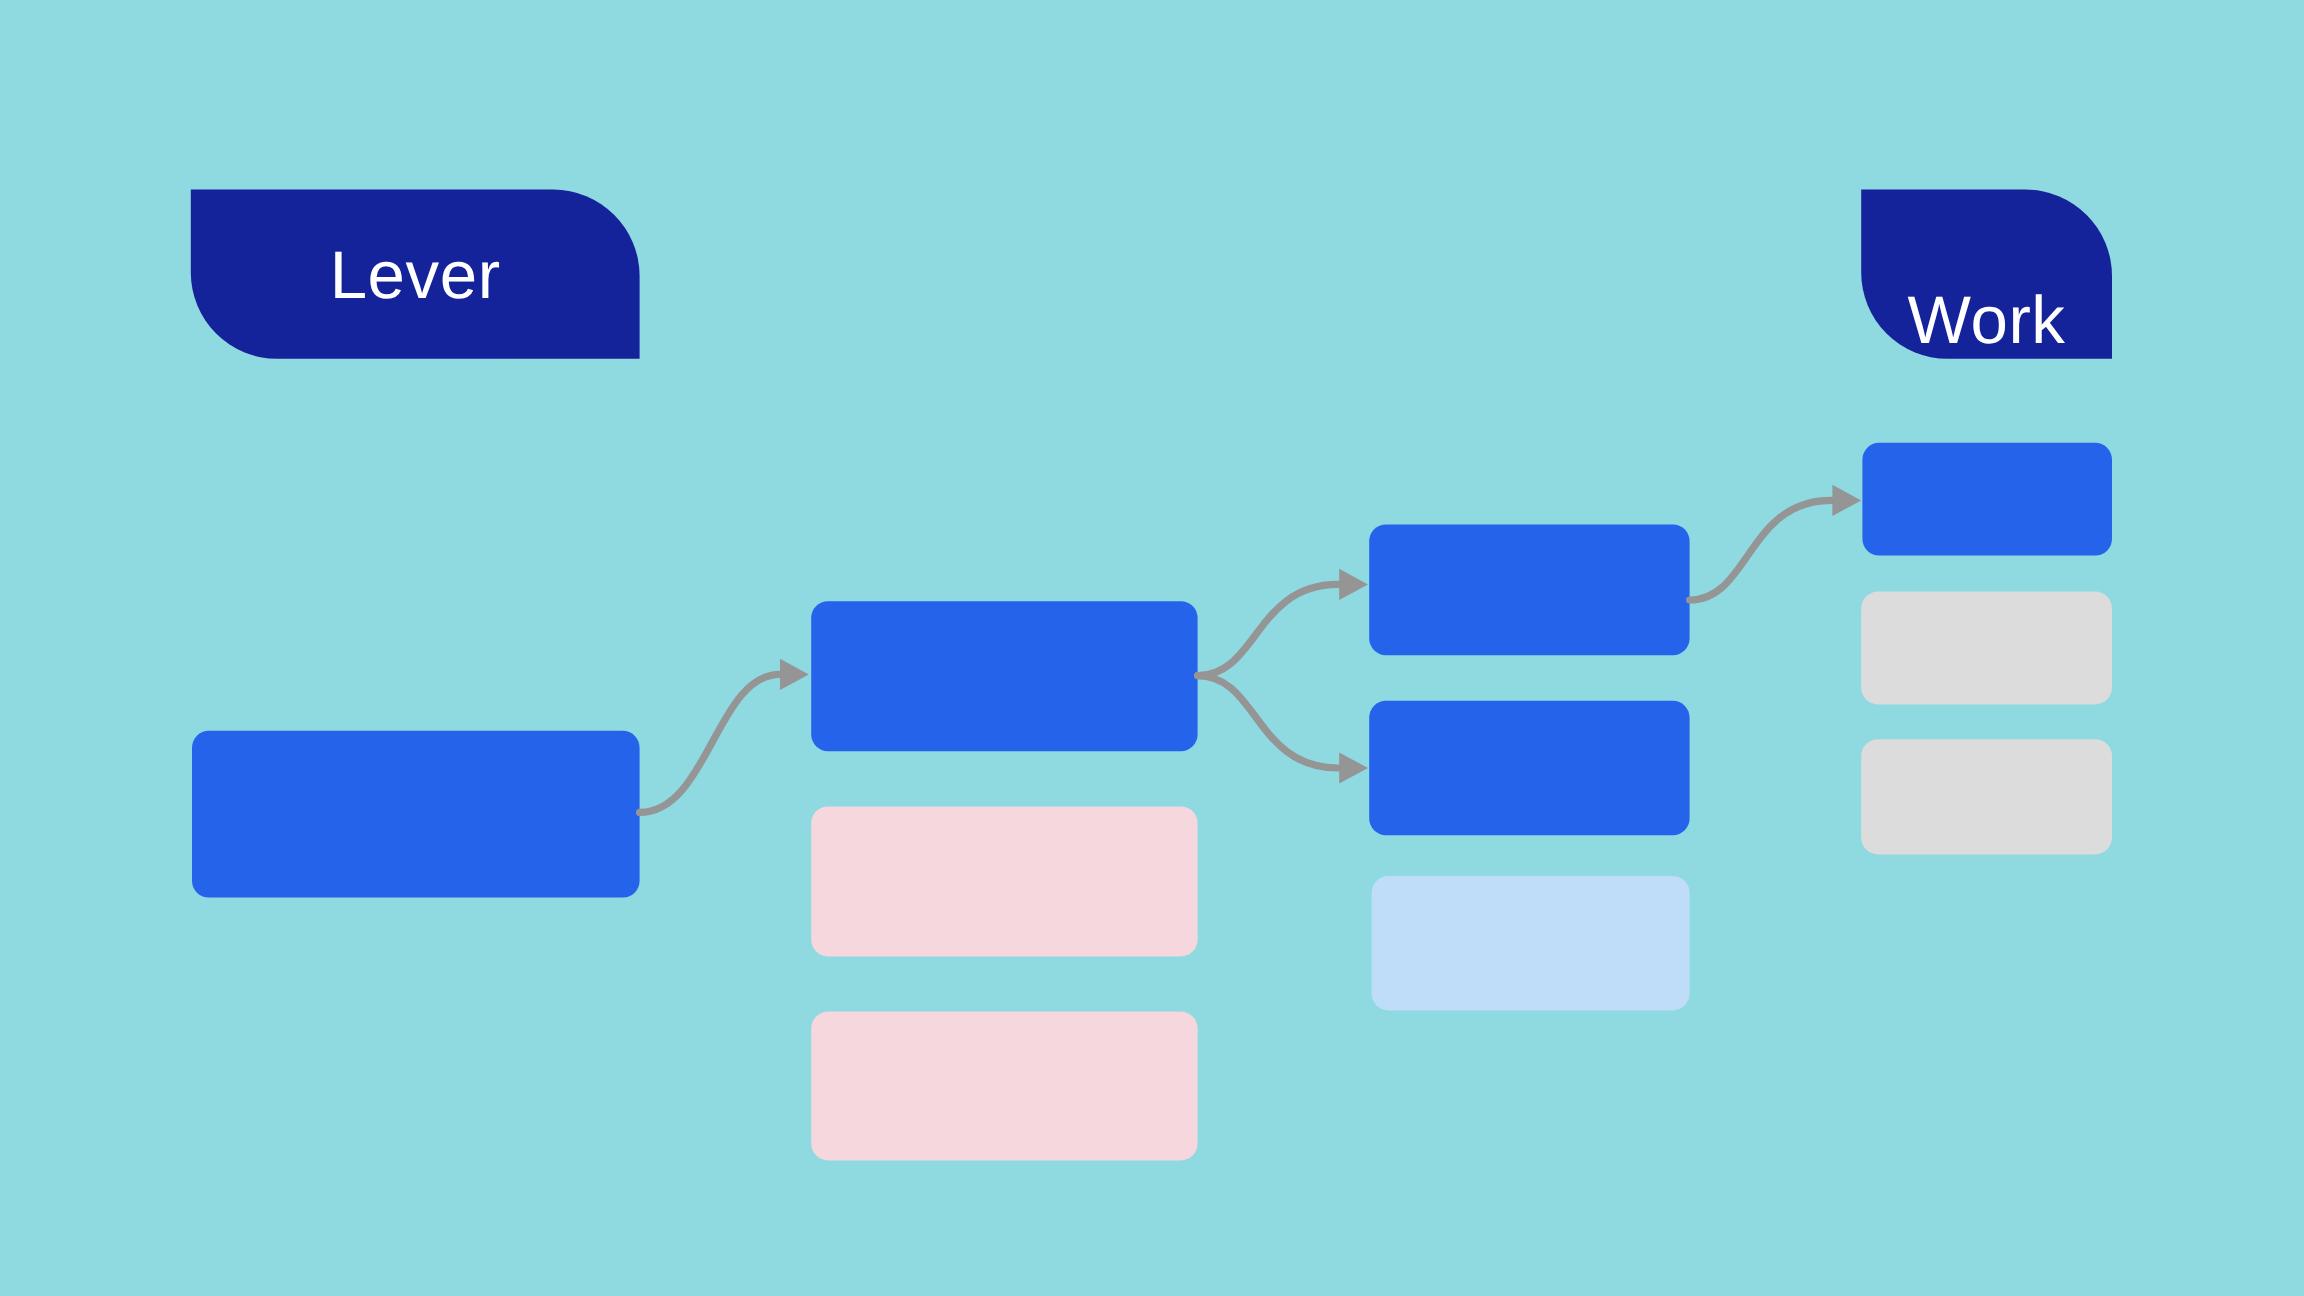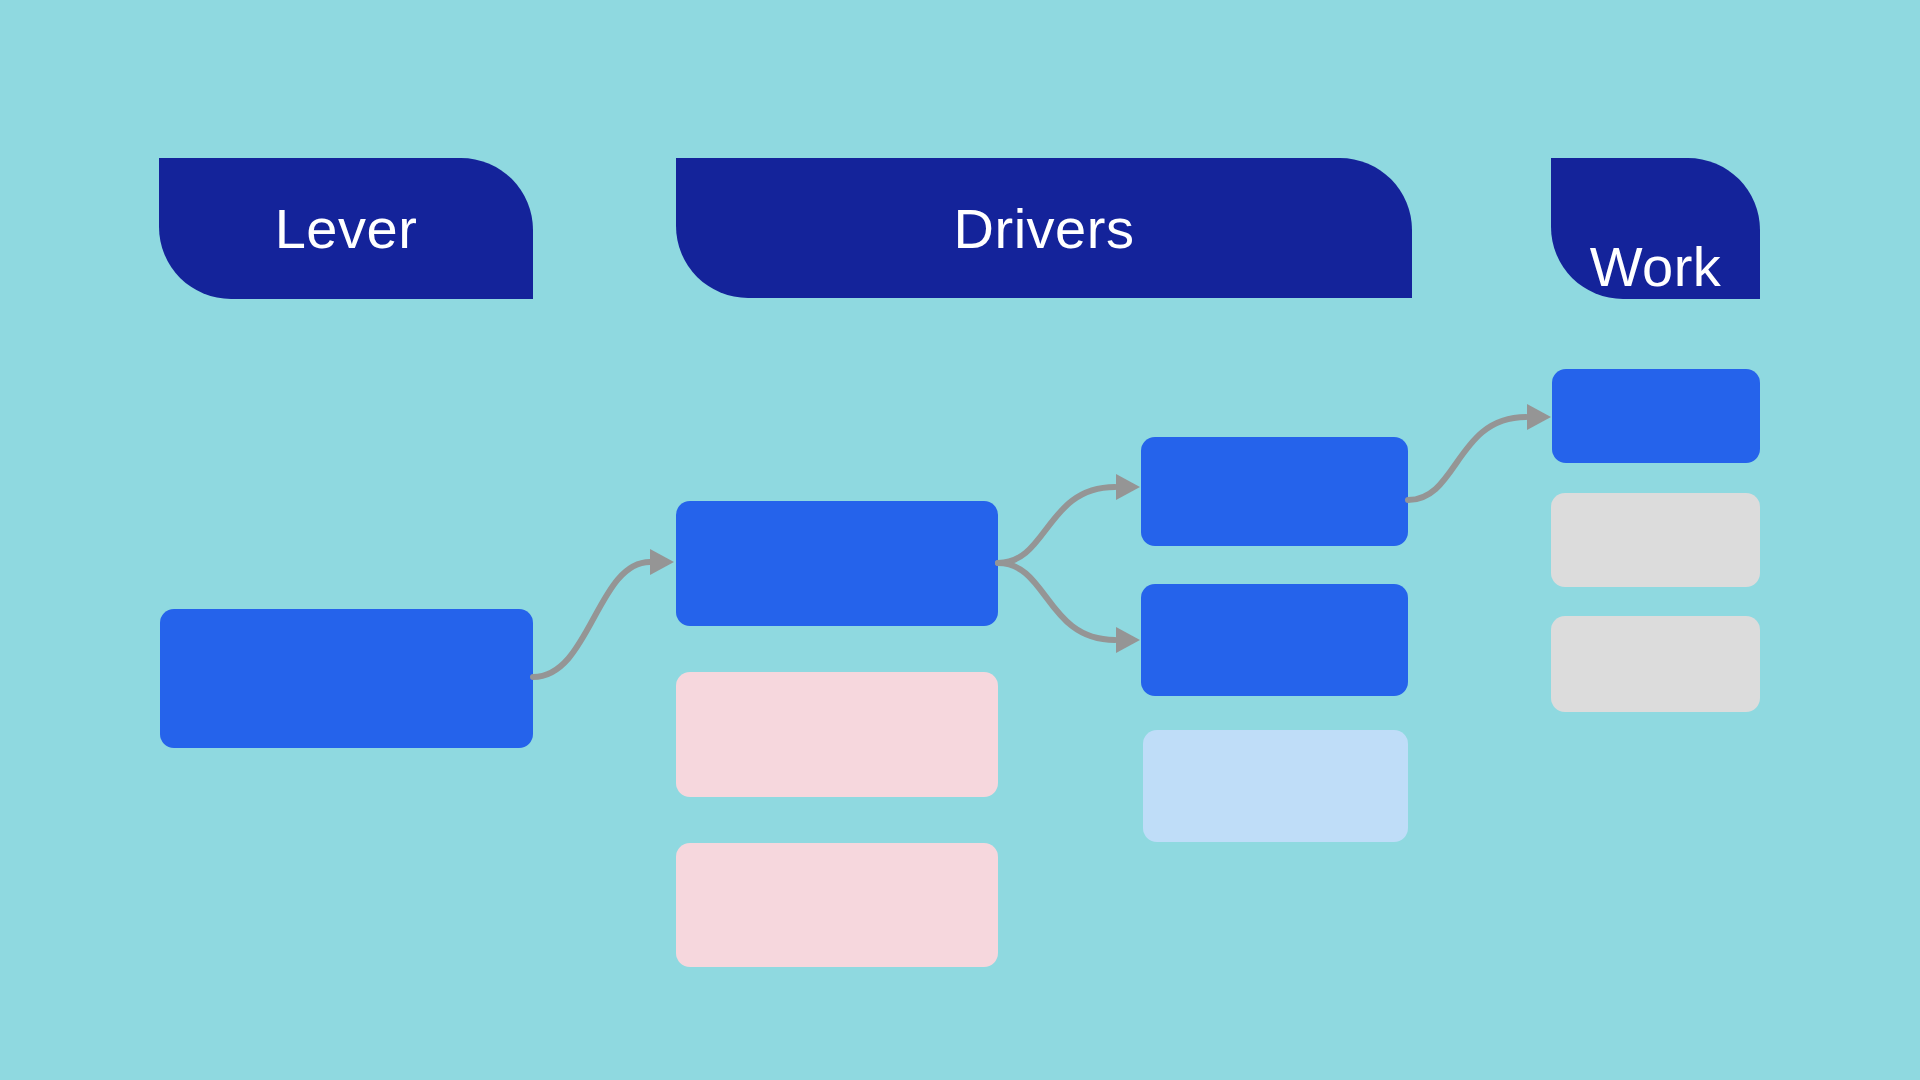--- a/index.html
+++ b/index.html
@@ -65,23 +65,20 @@
 </style>
 </head>
 <body>
 
 <div class="canvas">
 
   <div class="col-header" style="left:159px; top:158px; width:374px; height:141px;">
     <span>Lever</span>
   </div>
 
-  <div class="col-header" style="left:676px; top:158px; width:736px; height:140px;">
-    <span>Drivers</span>
-  </div>
 
   <div class="col-header" style="left:1551px; top:158px; width:209px; height:141px;align-items:flex-end;">
     <span>Work</span>
   </div>
 
   <div class="node blue" style="left:160px; top:609px; width:373px; height:139px;"></div>
 
   <div class="node blue" style="left:676px; top:501px; width:322px; height:125px;"></div>
   <div class="node pink" style="left:676px; top:672px; width:322px; height:125px;"></div>
   <div class="node pink" style="left:676px; top:843px; width:322px; height:124px;"></div>

